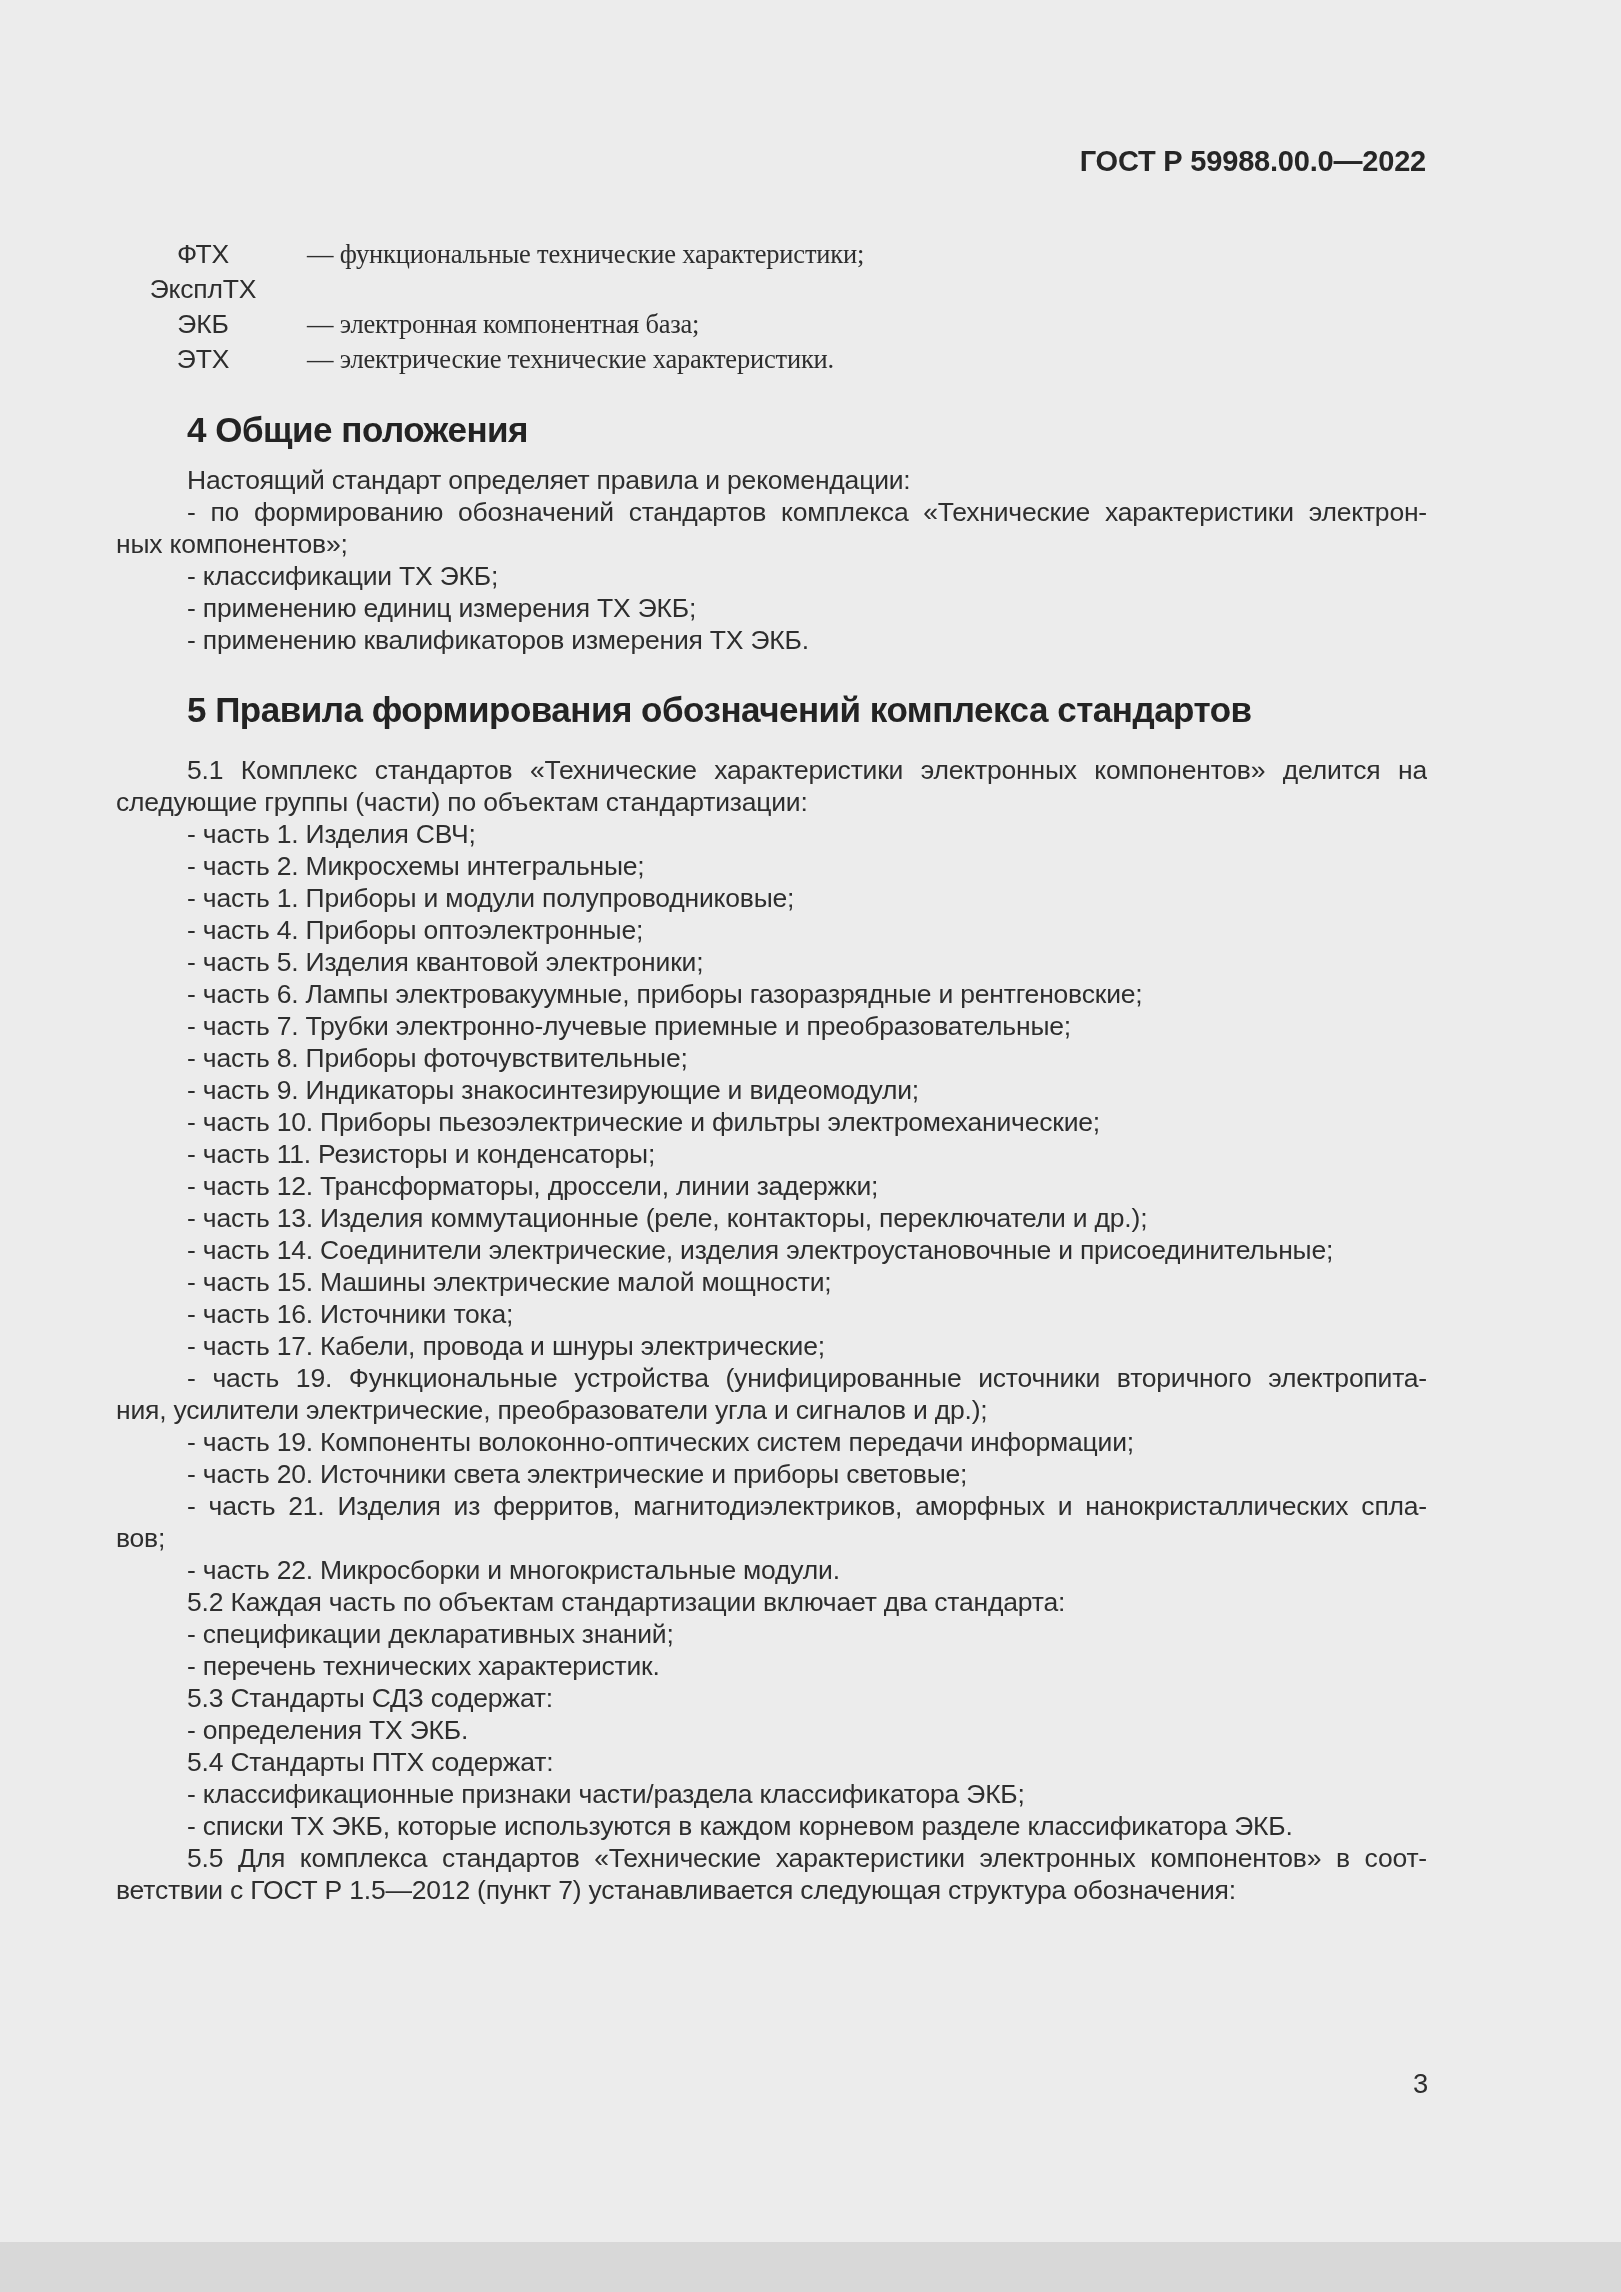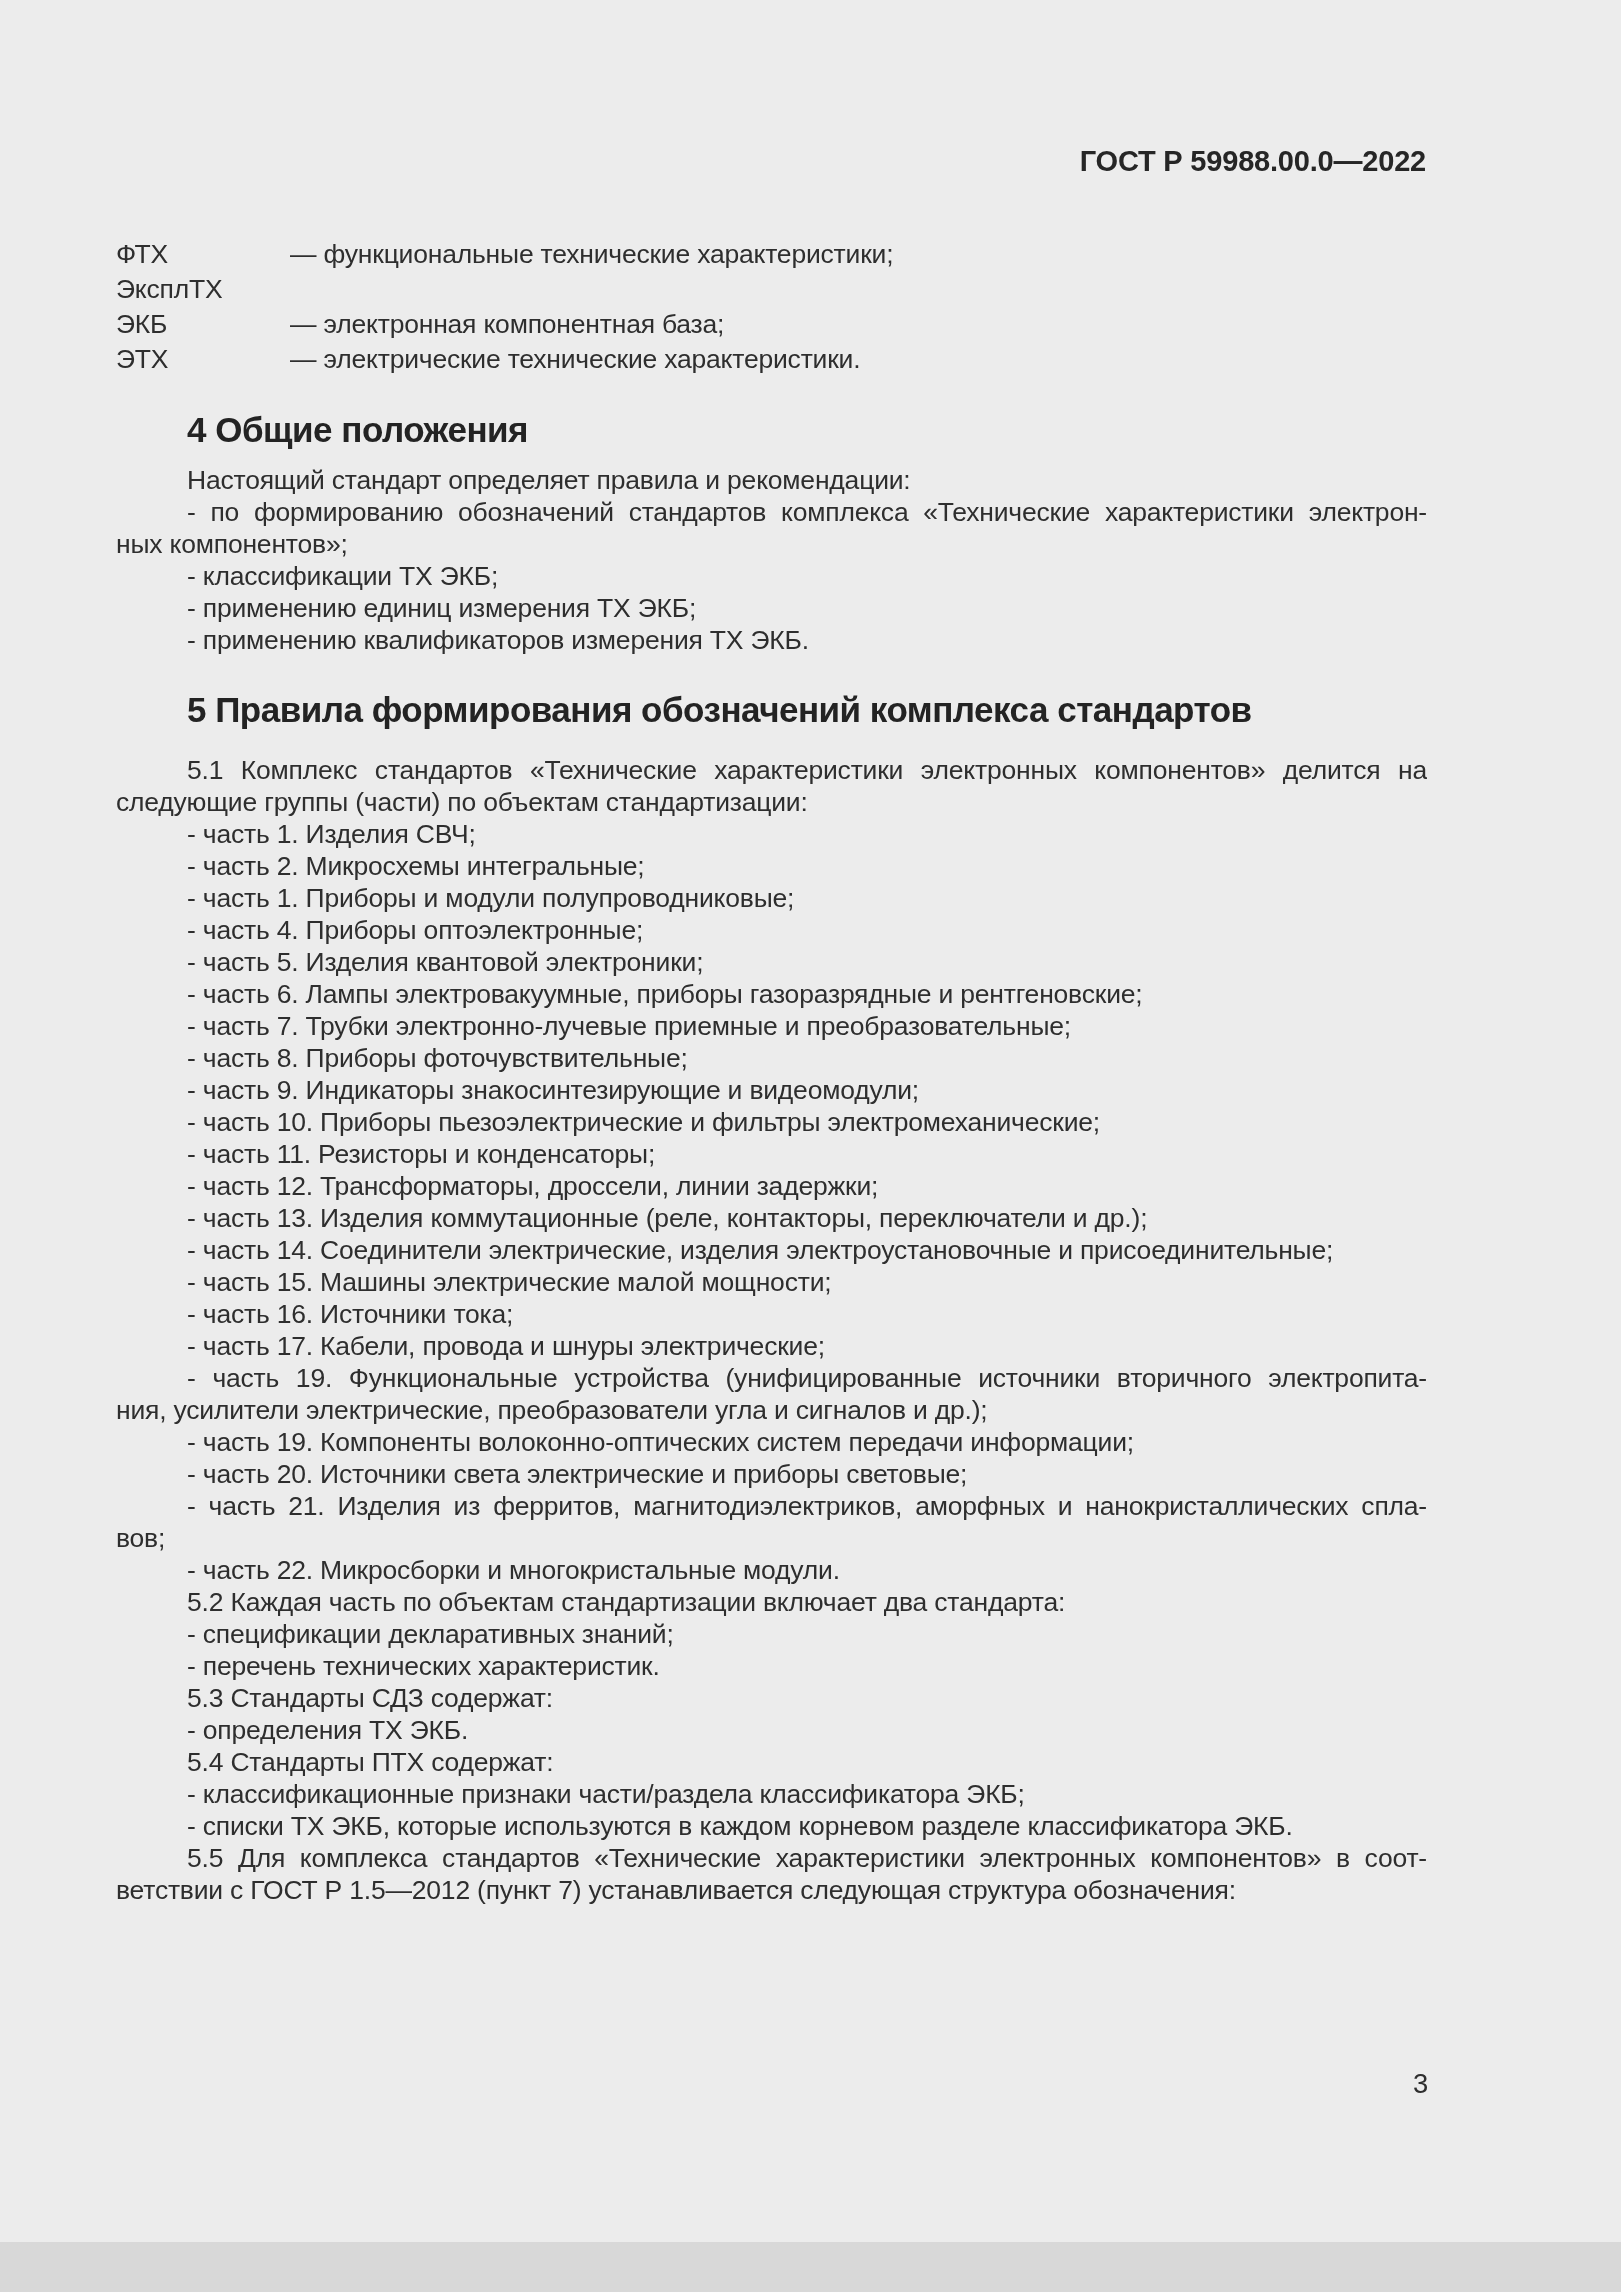--- a/index.html
+++ b/index.html
@@ -33,22 +33,22 @@
   }
   .content {
     position: absolute;
     top: 0;
     left: 116px;
     width: 1311px;
   }
   
   .abbr { margin-top: 237px; line-height: 35px; }
   .abbr-row { display: flex; }
-  .abbr-term { flex: none; width: 174px; text-align: left; white-space: nowrap; }
-  .abbr-def { margin-left: 0; white-space: nowrap; }
+  .abbr-term { flex: none; width: 174px; text-align: center; white-space: nowrap; }
+  .abbr-def { margin-left: 17px; white-space: nowrap; font-family: Liberation Serif, serif; }
   
   .heading {
     font-weight: 700;
     font-size: 35px;
     line-height: 43px;
     letter-spacing: -0.5px;
     text-indent: 71px;
     color: #232323;
     white-space: nowrap;
   }

